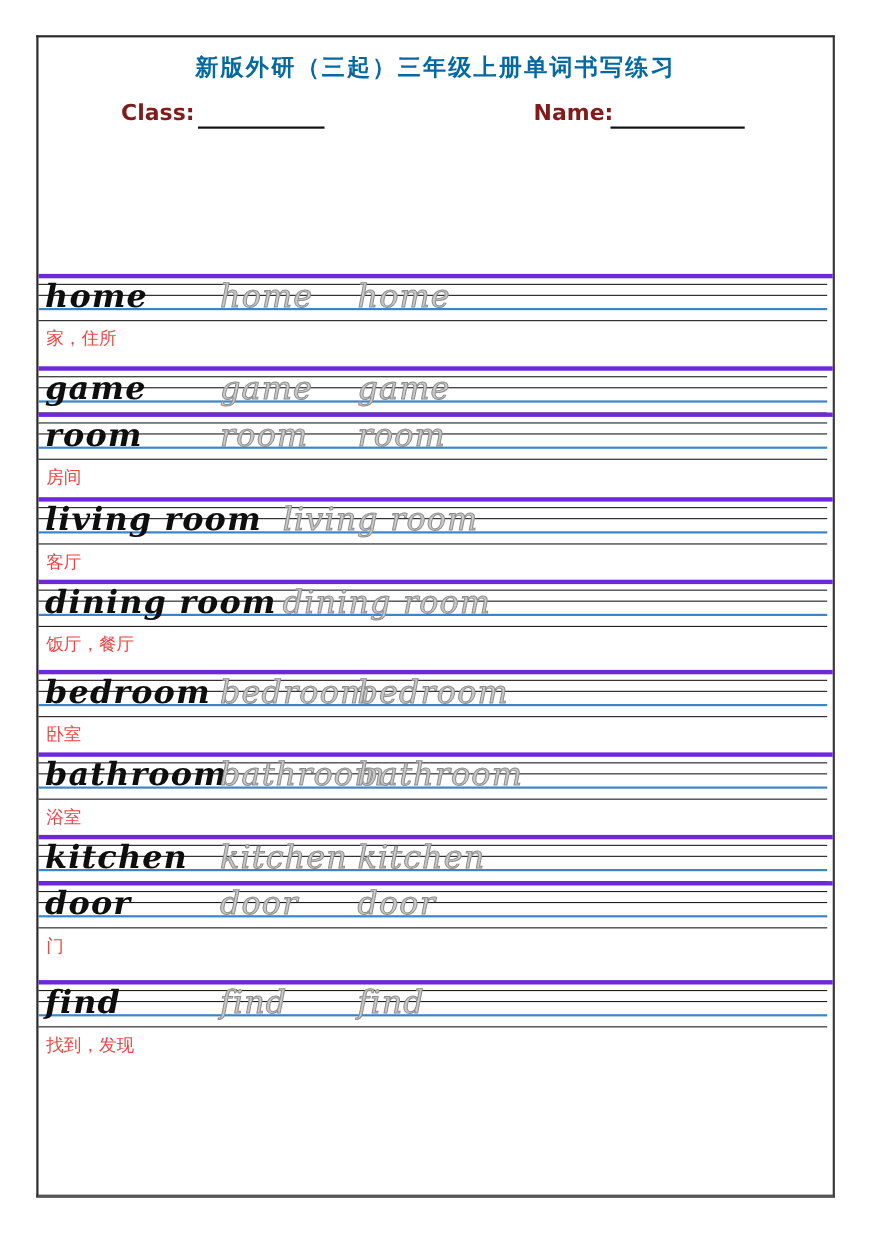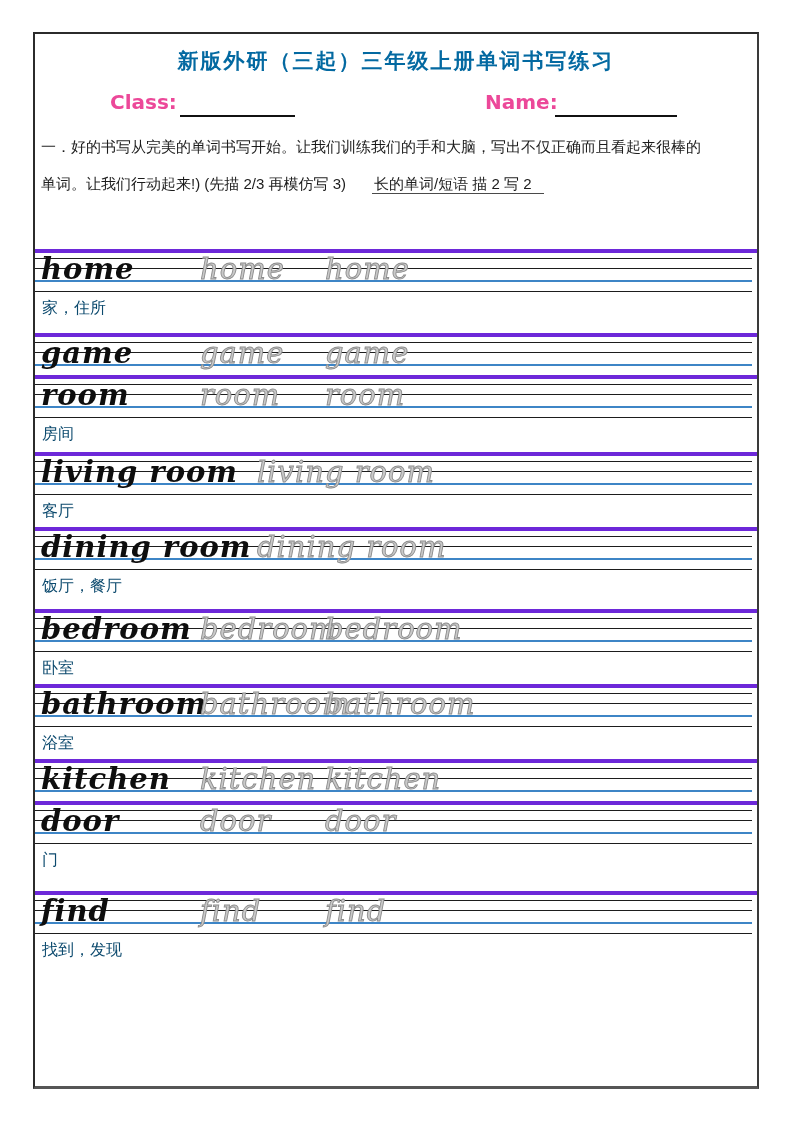--- a/index.html
+++ b/index.html
@@ -14,21 +14,21 @@
   .header { height:215px; position:relative; }
   .title {
     padding-top:13px; text-align:center; font-size:21px; font-weight:bold;
     color:#0369a1; letter-spacing:2px; font-family:"Liberation Sans", sans-serif;
   }
   .subtitle {
     margin-top:15px; text-align:center; font-size:24px; font-weight:bold;
     color:#141414; font-family:"DejaVu Sans", sans-serif; letter-spacing:0.5px;
   }
   .class-row { position:relative; height:34px; margin-top:13px; font-family:"DejaVu Sans", sans-serif; }
-  .cn-label { position:absolute; top:2px; font-size:20px; font-weight:bold; color:#ec4899; }
+  .cn-label { position:absolute; top:2px; font-size:20px; font-weight:bold; color:#7f1d1d; }
   .class-label { left:75px; }
   .name-label { left:450px; }
   .blank-line { position:absolute; top:27px; height:2px; background:#111; }
   .class-blank { left:145px; width:115px; }
   .name-blank { left:520px; width:122px; }
   .instructions {
     margin-top:6px; padding:0 6px; font-size:15px; line-height:37px; color:#1c1c1c;
   }
   .instr-line { display:block; white-space:nowrap; }
   .underline-note { border-bottom:1.5px solid #4a4a4a; margin-left:26px; padding:0 12px 1px 2px; }
@@ -39,42 +39,38 @@
   .gl-mid  { top:15px; }
   .gl-base { top:27px; height:2px; }
   .gl-bot  { top:38px; }
   .wword {
     position:absolute; bottom:7px; line-height:1; white-space:pre;
     font-family:"DejaVu Serif", serif; font-style:italic; font-size:29px; letter-spacing:1px;
   }
   .wbold  { left:6px; font-weight:bold; color:#0e0e0e; }
   .wtrace { font-weight:normal; color:#c9c9c9; -webkit-text-stroke:0.9px #8d8d8d; }
   .trans-row { position:relative; }
-  .trans-text { padding:7px 0 0 7px; font-size:16px; color:#0c4a6e; font-family:"Liberation Serif", serif; }
+  .trans-text { padding:7px 0 0 7px; font-size:16px; color:#ef4444; font-family:"Liberation Serif", serif; }
 </style>
 </head>
 <body>
 
 <div class="page">
   <div class="sheet">
 
     <div class="header">
       <div class="title">新版外研（三起）三年级上册单词书写练习</div>
 
       <div class="class-row">
         <span class="cn-label class-label">Class:</span>
         <span class="blank-line class-blank"></span>
         <span class="cn-label name-label">Name:</span>
         <span class="blank-line name-blank"></span>
       </div>
 
-      <div class="instructions">
-        <span class="instr-line">一．好的书写从完美的单词书写开始。让我们训练我们的手和大脑，写出不仅正确而且看起来很棒的</span>
-        <span class="instr-line"><span>单词。让我们行动起来!) (先描 2/3 再模仿写 3)</span><span class="underline-note">长的单词/短语 描 2 写 2</span></span>
-      </div>
     </div>
 
     <div id="blocks">
         <div>
           <div class="guide-row">
             <div class="gl gl-top"></div>
             <div class="gl gl-mid"></div>
             <div class="gl gl-base" style="background: rgb(61, 133, 198);"></div>
             <div class="gl gl-bot"></div>
             <span class="wword wbold">home</span>

